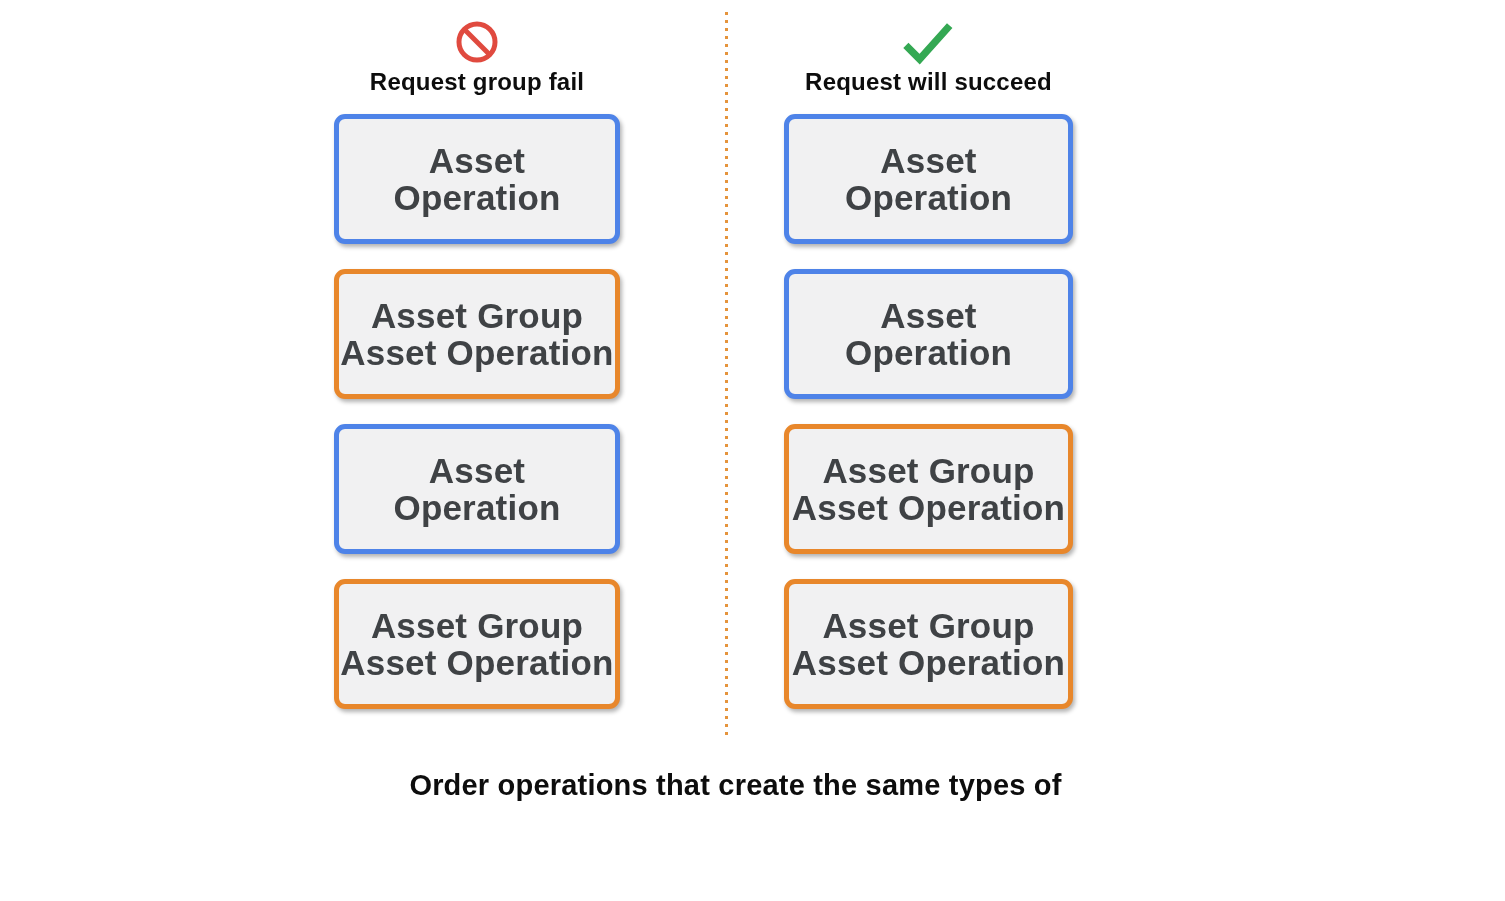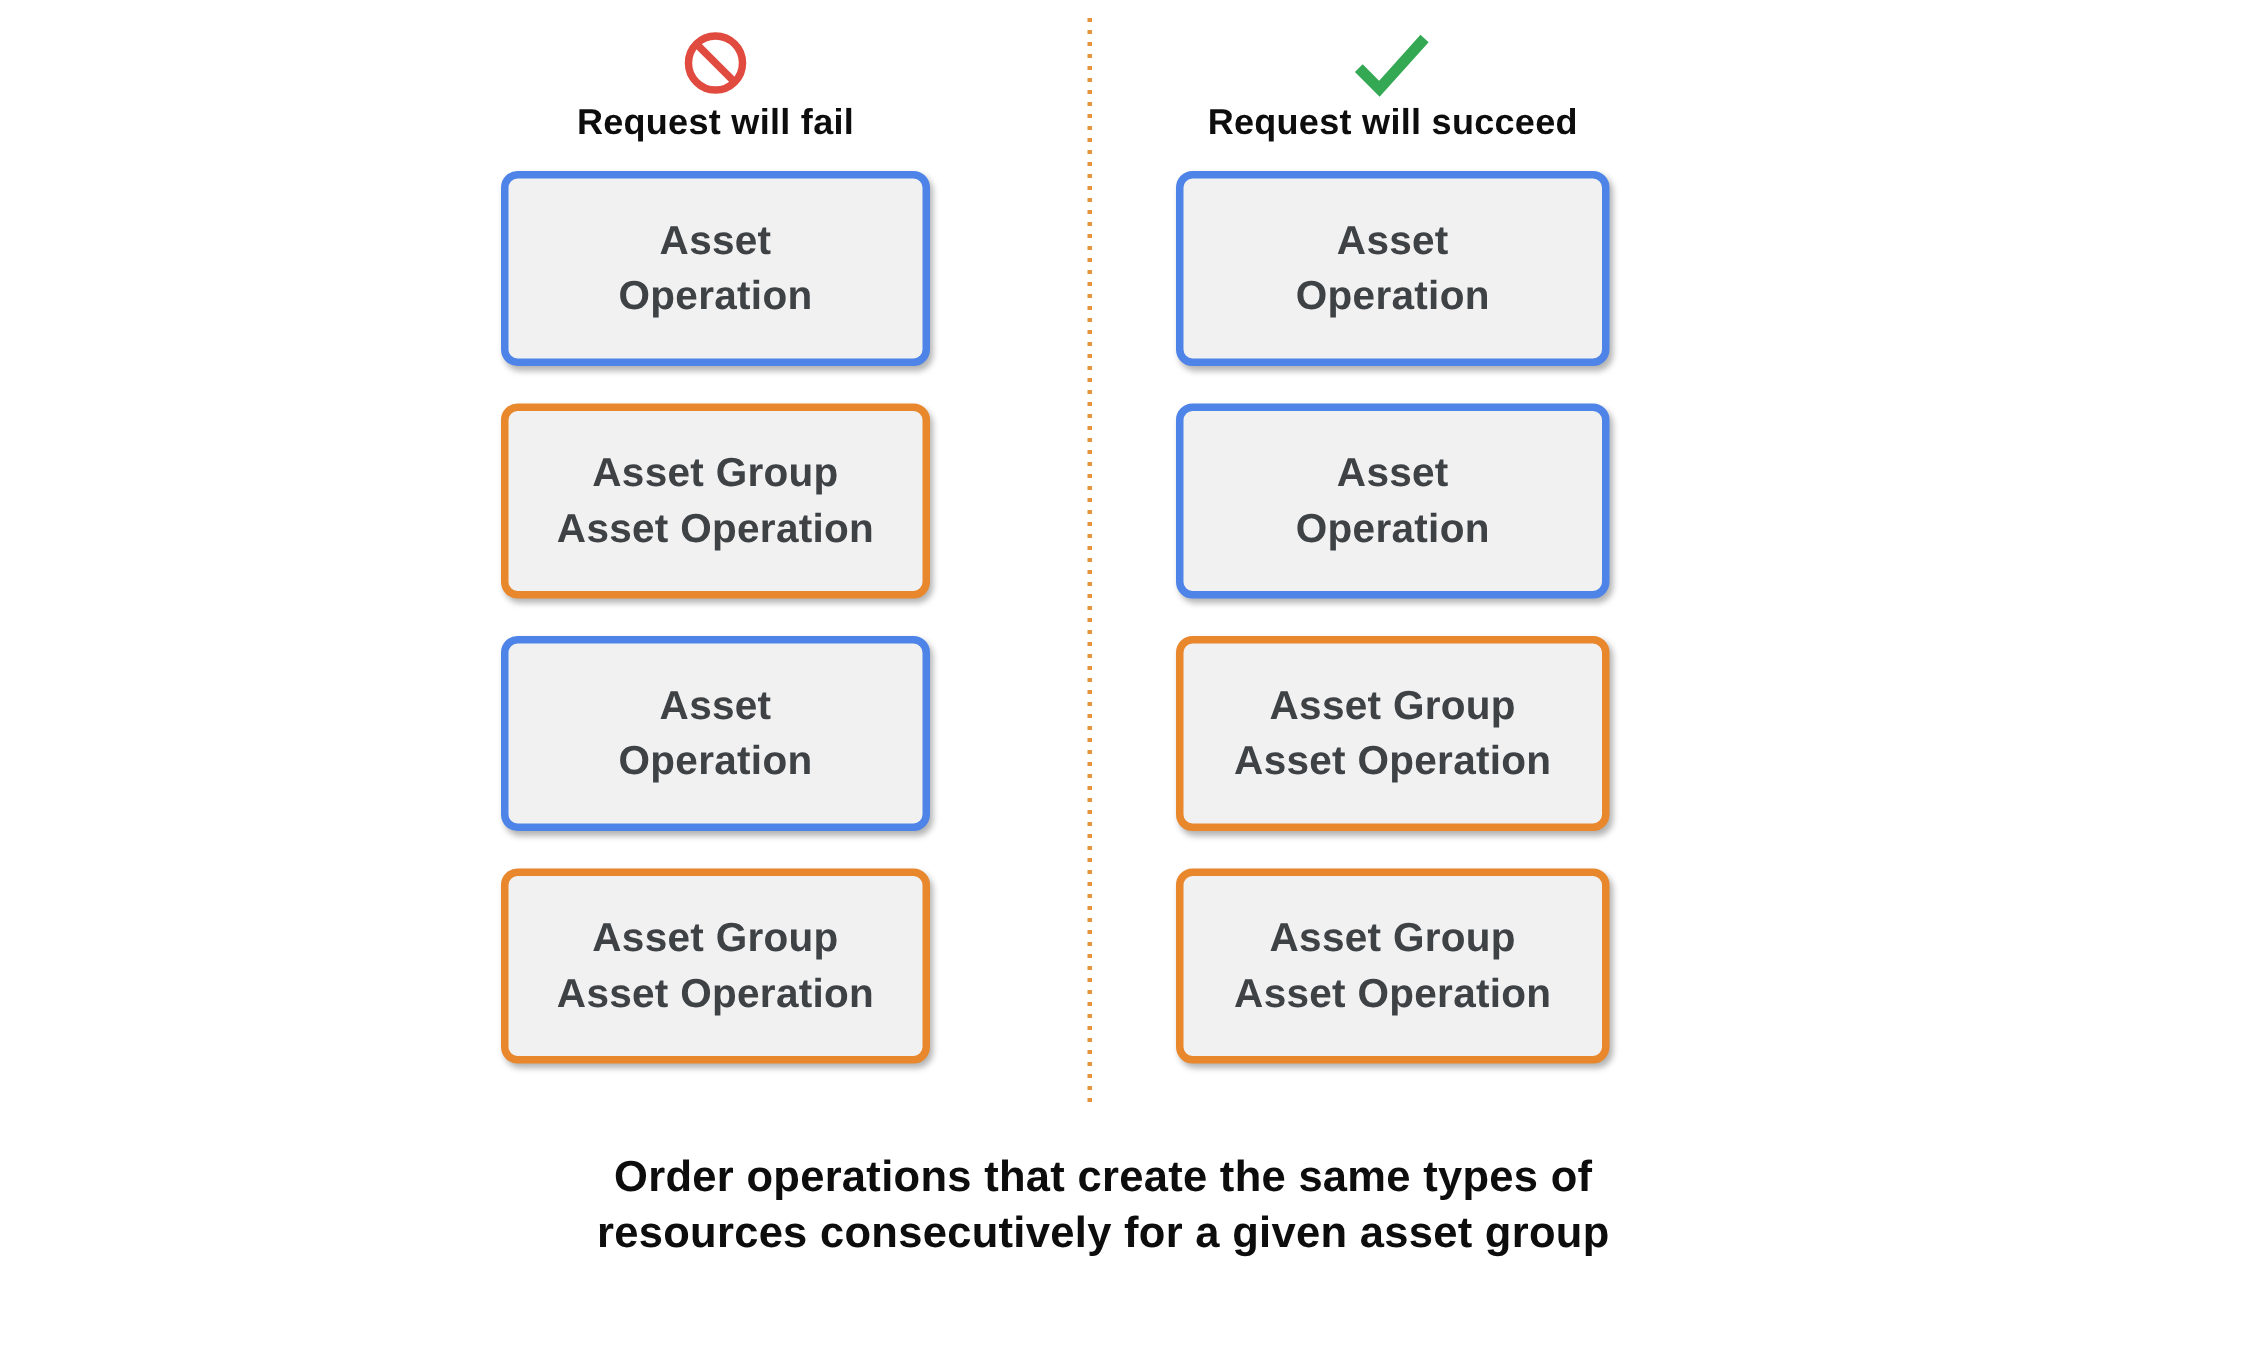--- a/index.html
+++ b/index.html
@@ -51,21 +51,21 @@
     height: 130px;
     border-radius: 11px;
     border: 5px solid transparent;
     background: var(--box-bg, #f1f1f2);
     box-shadow: 2px 3px 4px rgba(0,0,0,0.30);
     display: flex;
     flex-direction: column;
     align-items: center;
     justify-content: center;
     text-align: center;
-    font-size: 27px;
+    font-size: 35px;
     font-weight: bold;
     color: var(--box-text, #3f4245);
     line-height: 37px;
     letter-spacing: 0.2px;
   }
   .box[data-color="blue"]   { border-color: var(--blue-border, #4e83e8); }
   .box[data-color="orange"] { border-color: var(--orange-border, #e8872b); }
   .divider {
     position: absolute;
     left: 725px;
@@ -100,21 +100,21 @@
 <div class="canvas">
 
   <div class="column col-fail">
     <div class="col-header">
       <div class="header-icon">
         <svg width="46" height="46" viewBox="0 0 24 24">
           <circle cx="12" cy="12" r="9.4" fill="none" stroke="#e04a3f" stroke-width="2.6"></circle>
           <line x1="5.6" y1="5.6" x2="18.4" y2="18.4" stroke="#e04a3f" stroke-width="2.6"></line>
         </svg>
       </div>
-      <div class="col-label">Request will fail</div>
+      <div class="col-label">Request group fail</div>
     </div>
     <div class="boxes">
       <div class="box" data-color="blue">
         <span>Asset</span>
         <span>Operation</span>
       </div>
       <div class="box" data-color="orange">
         <span>Asset Group</span>
         <span>Asset Operation</span>
       </div>
@@ -155,16 +155,15 @@
       </div>
       <div class="box" data-color="orange">
         <span>Asset Group</span>
         <span>Asset Operation</span>
       </div>
     </div>
   </div>
 
   <div class="caption">
     <div>Order operations that create the same types of</div>
-    <div>resources consecutively for a given asset group</div>
   </div>
 
 </div>
 
 </body></html>

